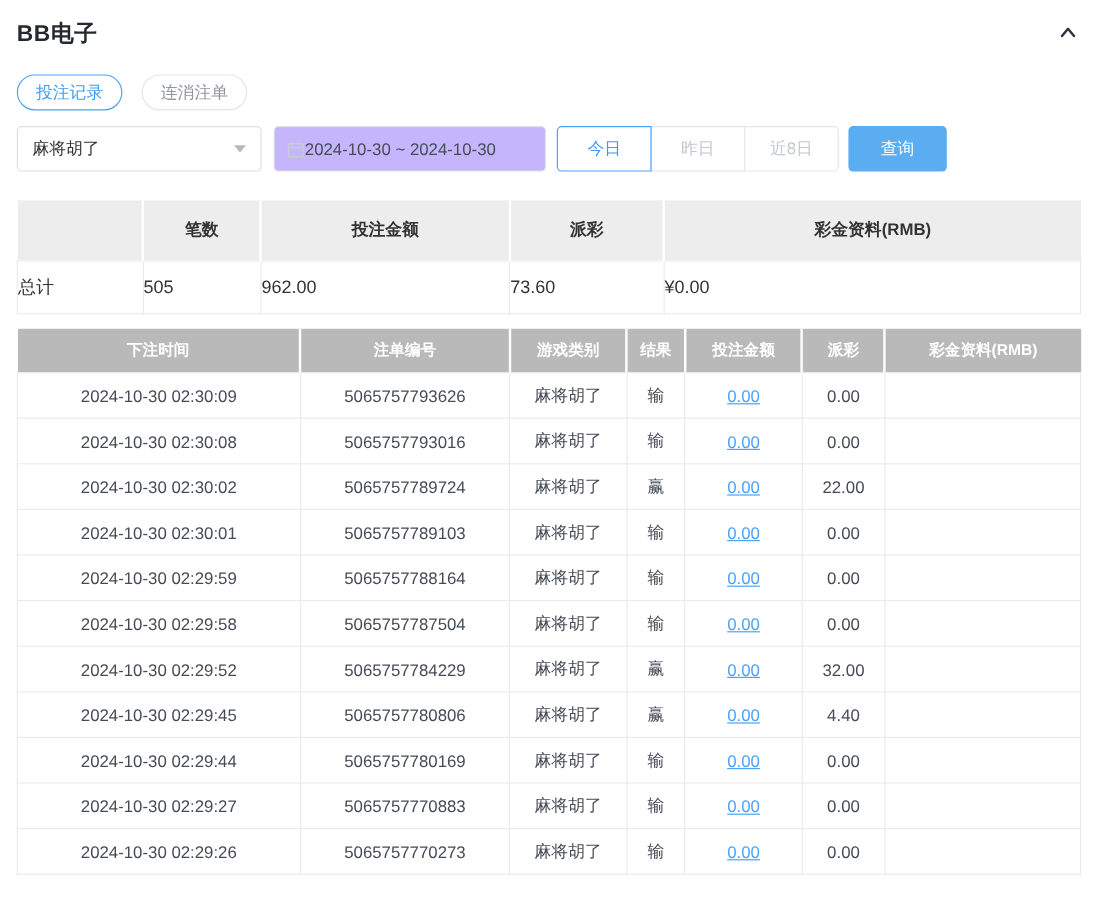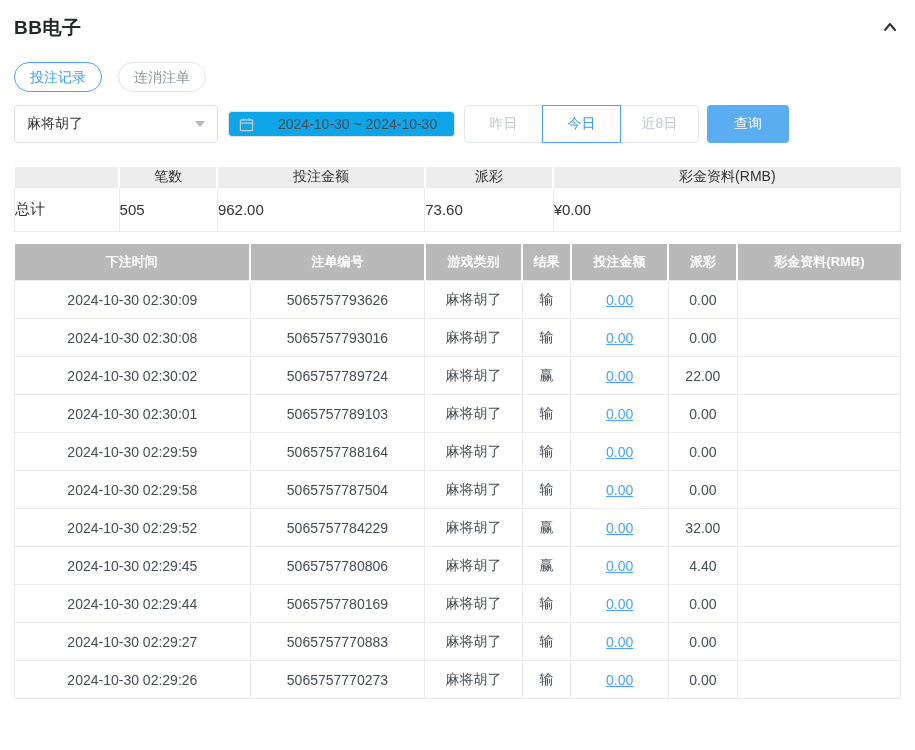--- a/index.html
+++ b/index.html
@@ -24,44 +24,44 @@
 
   
   .filters { margin-top:13px; display:flex; align-items:center; }
   .select {
     width:204px; height:38px; border:1px solid #dcdfe6; border-radius:4px;
     display:flex; align-items:center; justify-content:space-between;
     padding:0 12px; font-size:14px; color:#333; background:#fff; cursor:pointer;
   }
   .caret-down { width:0; height:0; border-left:5px solid transparent; border-right:5px solid transparent; border-top:6px solid #b4b7bd; }
   .daterange {
-    margin-left:10px; width:227px; height:26px; border:1px solid #dcdfe6; border-radius:4px;
-    display:flex; align-items:center; gap:24px; padding:0 10px;
-    font-size:14px; color:#464c56; background:#0ea5e9; cursor:pointer; white-space:nowrap;
+    margin-left:10px; width:227px; height:38px; border:1px solid #dcdfe6; border-radius:4px;
+    display:flex; align-items:center; gap:0; padding:0 10px;
+    font-size:14px; color:#464c56; background:#c4b5fd; cursor:pointer; white-space:nowrap;
   }
   .btn-group { margin-left:9px; display:flex; }
   .qbtn {
     width:79px; height:38px; background:#fff; font-size:14px; cursor:pointer;
     border:1px solid #e4e7ed; color:#c3c8cf; margin-left:-1px;
     font-family:"Liberation Sans", sans-serif;
   }
   .qbtn:first-child { margin-left:0; border-radius:4px 0 0 4px; }
   .qbtn:last-child { border-radius:0 4px 4px 0; }
   .qbtn.active { border:1px solid #4da3f7; color:#4098f0; position:relative; z-index:1; }
   .search-btn {
     margin-left:8px; width:82px; height:38px; background:#5badf2; color:#fff;
     border:none; border-radius:4px; font-size:14px; cursor:pointer;
     font-family:"Liberation Sans", sans-serif;
   }
 
   
   table { width:100%; border-collapse:collapse; table-layout:fixed; }
   .summary-table { margin-top:24px; }
   .summary-table th {
-    background:#ededed; height:20px; font-size:14px; font-weight:normal; color:#333;
+    background:#ededed; height:50px; font-size:14px; font-weight:bold; color:#333;
     border-right:2px solid #fff; text-align:center;
   }
   .summary-table th:last-child { border-right:none; }
   .summary-table td {
     height:44px; text-align:left; font-size:15px; color:#333; background:#fff;
     border:1px solid #ebebeb;
   }
 
   
   .records-table { margin-top:12px; }
@@ -107,22 +107,22 @@
         <svg width="15" height="15" viewBox="0 0 16 16" fill="none" stroke="#c8ccd4" stroke-width="1.3">
             <rect x="1.5" y="3" width="13" height="11.5" rx="1"></rect>
             <line x1="1.5" y1="6.5" x2="14.5" y2="6.5"></line>
             <line x1="5" y1="1.2" x2="5" y2="4.2"></line>
             <line x1="11" y1="1.2" x2="11" y2="4.2"></line>
           </svg>
       </span>
       <span>2024-10-30 ~ 2024-10-30</span>
     </div>
     <div class="btn-group">
+      <button class="qbtn active">今日</button>
       <button class="qbtn">昨日</button>
-      <button class="qbtn active">今日</button>
       <button class="qbtn">近8日</button>
     </div>
     <button class="search-btn">查询</button>
   </div>
 
   <table class="summary-table">
     <colgroup>
       <col style="width:11.8%">
         <col style="width:11.1%">
         <col style="width:23.4%">

